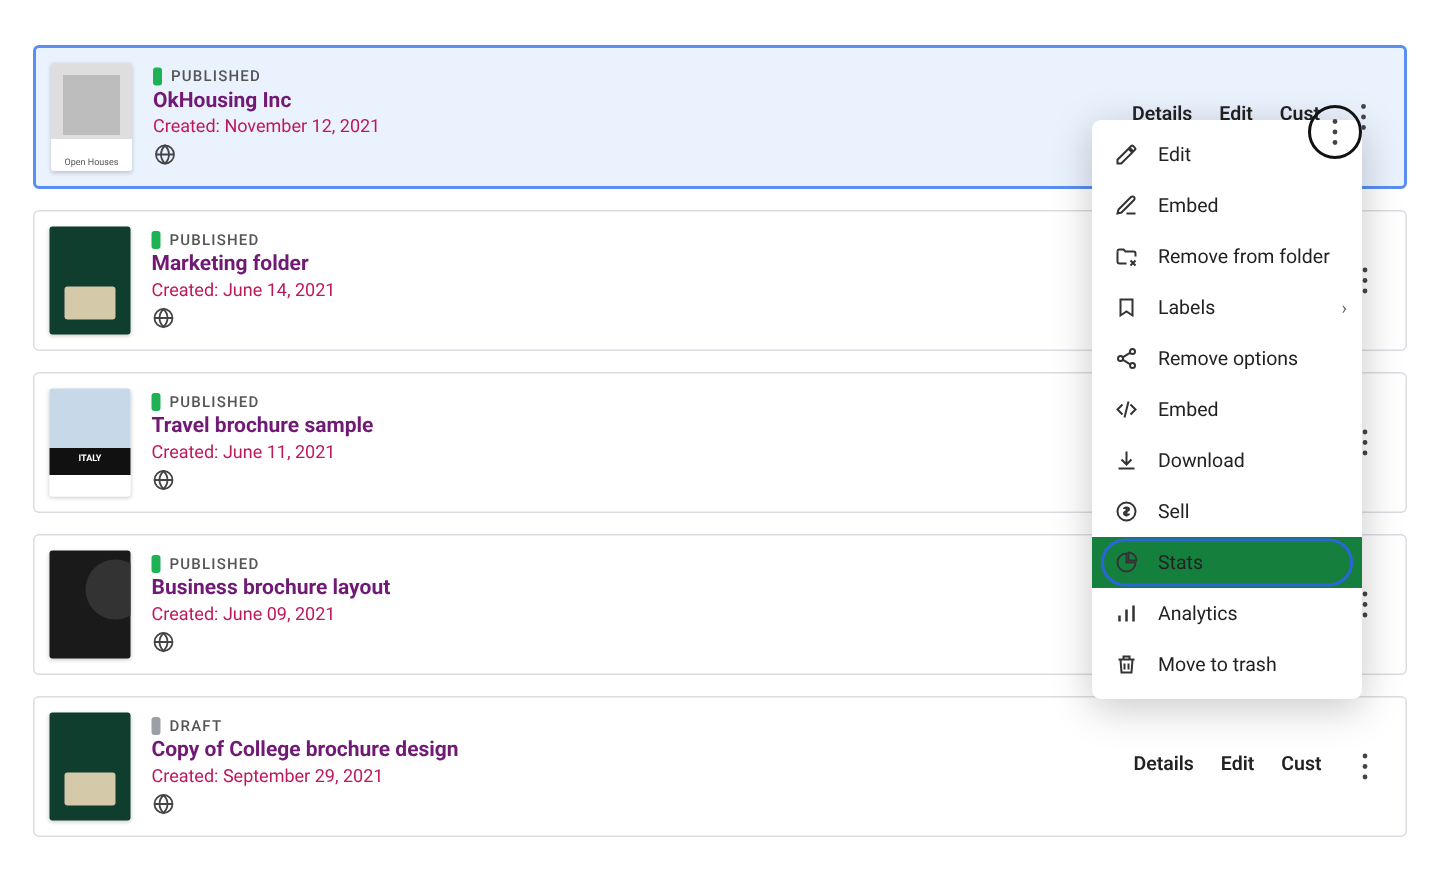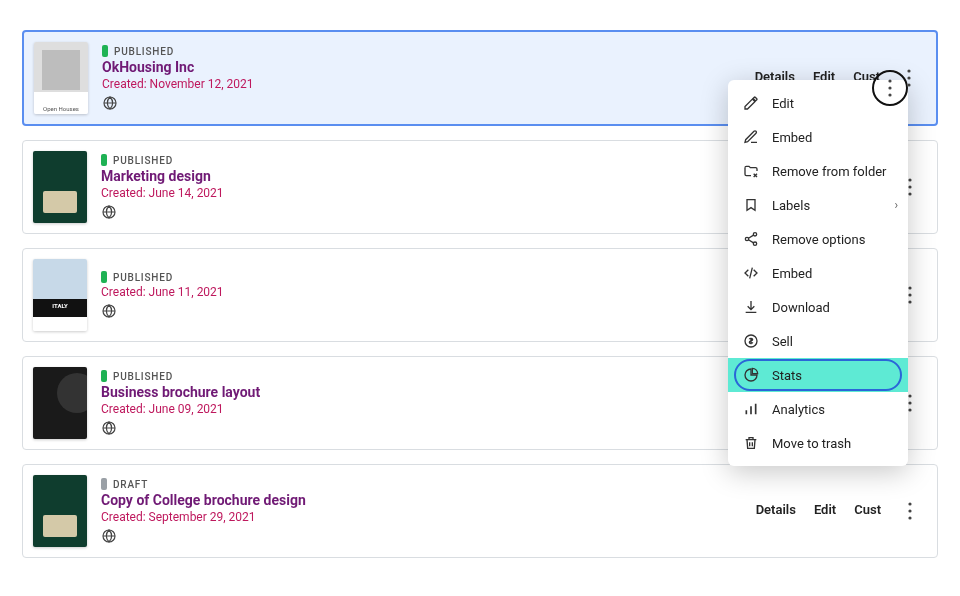--- a/index.html
+++ b/index.html
@@ -80,21 +80,21 @@
     align-items: center;
     gap: 12px;
     padding: 8px 14px;
     font-size: 13px;
     color: #222;
     cursor: pointer;
     position: relative;
   }
   .menu-item .icon { width: 18px; height: 18px; color: #333; flex-shrink:0; display:flex; align-items:center; justify-content:center; }
   .menu-item .chev { position: absolute; right: 10px; color:#666; font-size:12px; }
-  .menu-item.highlight { background: #5eead4; }
+  .menu-item.highlight { background: #15803d; }
   .stats-oval {
     position: absolute;
     left: 6px; right: 6px; top: 1px; bottom: 1px;
     border: 2px solid #2a66d8;
     border-radius: 16px;
     pointer-events: none;
   }
 
   
   .dots-circle {
@@ -146,21 +146,21 @@
         </span>
     </div>
   </div>
     <div class="row">
     <div class="thumb marketing"></div>
     <div class="info">
       <div class="status-line">
         <span class="status-pill published"></span>
         <span class="status-label">PUBLISHED</span>
       </div>
-      <div class="title">Marketing design</div>
+      <div class="title">Marketing folder</div>
       <div class="created">Created: June 14, 2021</div>
       <div class="globe">
           <svg viewBox="0 0 24 24" width="16" height="16" fill="none" stroke="currentColor" stroke-width="1.8">
             <circle cx="12" cy="12" r="9"></circle>
             <path d="M3 12h18M12 3c2.5 2.5 4 5.5 4 9s-1.5 6.5-4 9c-2.5-2.5-4-5.5-4-9s1.5-6.5 4-9z"></path>
           </svg>
         </div>
     </div>
     <div class="actions">
       <span>Details</span>
@@ -175,20 +175,21 @@
         </span>
     </div>
   </div>
     <div class="row">
     <div class="thumb travel"></div>
     <div class="info">
       <div class="status-line">
         <span class="status-pill published"></span>
         <span class="status-label">PUBLISHED</span>
       </div>
+      <div class="title">Travel brochure sample</div>
       <div class="created">Created: June 11, 2021</div>
       <div class="globe">
           <svg viewBox="0 0 24 24" width="16" height="16" fill="none" stroke="currentColor" stroke-width="1.8">
             <circle cx="12" cy="12" r="9"></circle>
             <path d="M3 12h18M12 3c2.5 2.5 4 5.5 4 9s-1.5 6.5-4 9c-2.5-2.5-4-5.5-4-9s1.5-6.5 4-9z"></path>
           </svg>
         </div>
     </div>
     <div class="actions">
       <span>Details</span>

